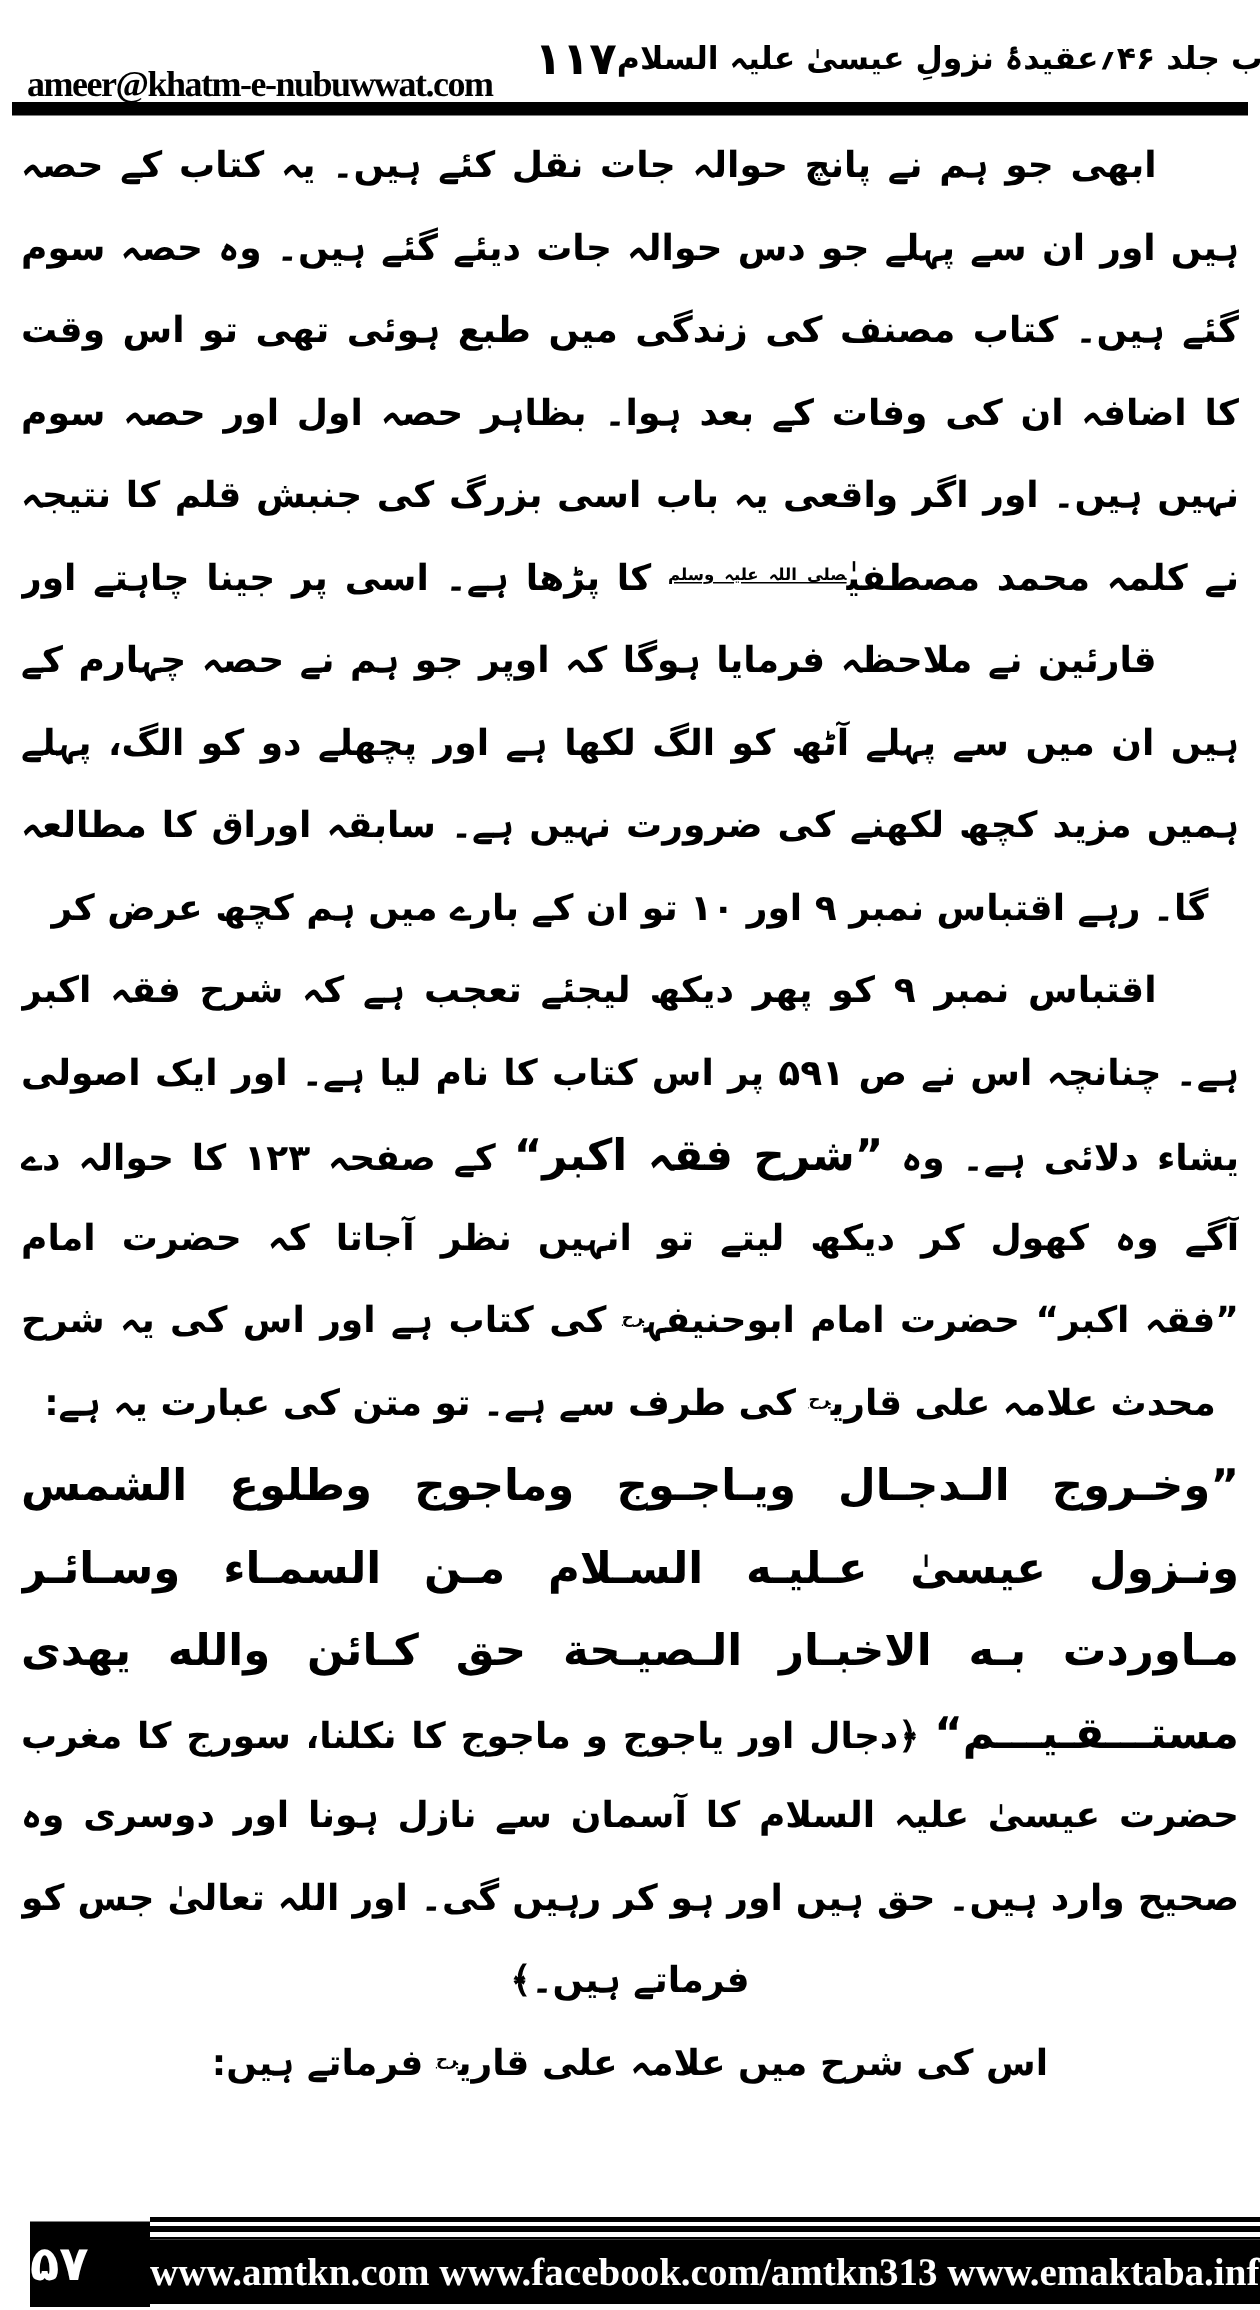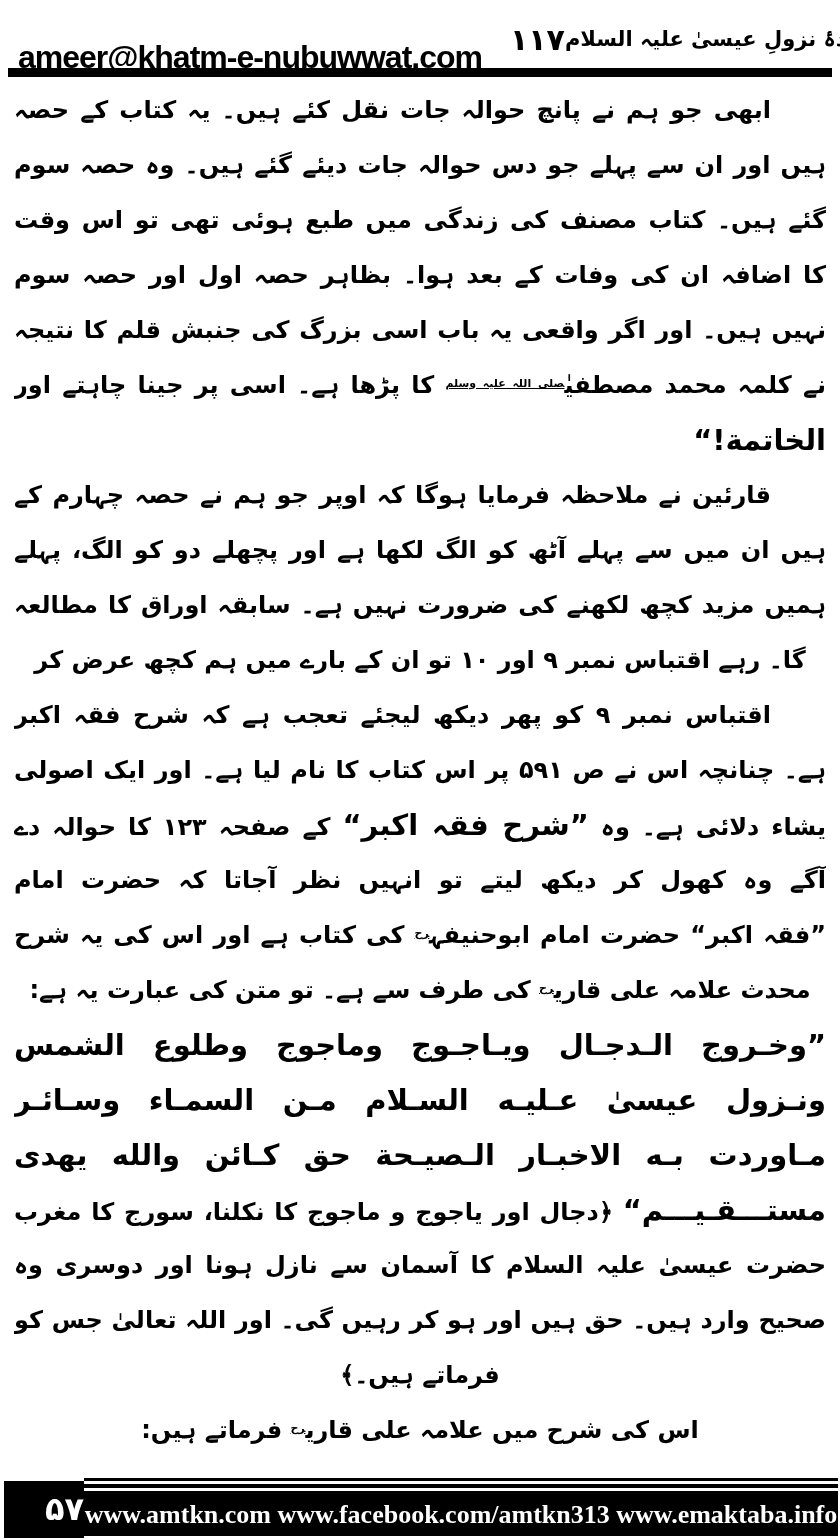--- a/index.html
+++ b/index.html
@@ -1,38 +1,38 @@
 <!DOCTYPE html>
 <html lang="ur"><head>
 <meta charset="utf-8">
 <style>
   html,body{margin:0;padding:0;background:#e8e8e8;}
   .page{position:relative;width:840px;height:1540px;background:#ffffff;overflow:hidden;
         font-family:"DejaVu Sans",sans-serif;color:#000;}
   
   .hdr{display:flex;align-items:center;padding:16px 16px 0 18px;height:46px;}
-  .hdr-email{font-family:Liberation Sans, sans-serif;font-weight:bold;font-size:32px;letter-spacing:-1px;white-space:nowrap;margin-top:36px;}
+  .hdr-email{font-family:Liberation Serif, serif;font-weight:bold;font-size:24px;letter-spacing:-1px;white-space:nowrap;margin-top:36px;}
   .hdr-num{font-weight:bold;font-size:30px;margin-left:28px;text-align:center;}
   .hdr-title{margin-left:auto;direction:rtl;font-weight:bold;font-size:21px;white-space:nowrap;}
   .rule{height:9px;background:#000;margin:6px 8px 0 8px;}
   
   .body{padding:6px 14px 0 14px;}
   .line{direction:rtl;height:55px;line-height:55px;font-weight:bold;
         text-align:justify;text-align-last:justify;overflow:hidden;}
   .line.center{text-align:center;text-align-last:center;}
   .line.right{text-align:right;text-align-last:right;}
   .line.indent{text-indent:55px;}
   .line.quote{word-spacing:9px;}
   .seg-urdu{font-size:24px;}
   .seg-arabic{font-size:29px;}
   .seg-sm{font-size:11px;vertical-align:super;line-height:1;text-decoration:underline;}
   
   .ftr{position:absolute;left:0;right:0;bottom:0;height:62px;display:flex;align-items:flex-start;}
-  .ftr-pagebox{width:80px;height:57px;margin-left:4px;margin-top:3px;background:#000;color:#fff;
-               text-align:right;line-height:57px;font-weight:bold;font-size:32px;flex:0 0 auto;}
+  .ftr-pagebox{width:80px;height:57px;margin-left:20px;margin-top:3px;background:#000;color:#fff;
+               text-align:left;line-height:57px;font-weight:bold;font-size:32px;flex:0 0 auto;}
   .ftr-bar{flex:1;margin-right:2px;}
   .ftr-stripes{height:15px;background:linear-gradient(to bottom,
                #000 0 3px,#fff 3px 6px,#000 6px 10px,#fff 10px 13px,#000 13px 15px);}
   .ftr-links{background:#000;color:#fff;height:43px;line-height:43px;text-align:center;
              font-family:"Liberation Serif",serif;font-weight:bold;font-size:26px;white-space:nowrap;}
   .ftr-links span{margin:0 0;}
 </style>
 </head>
 <body>
 
@@ -46,21 +46,20 @@
 
   <div class="rule"></div>
 
   <div class="body" id="body-lines">
       <div class="line justify indent"><span class="seg-urdu">ابھی جو ہم نے پانچ حوالہ جات نقل کئے ہیں۔ یہ کتاب کے حصہ اول سے لئے گئے</span></div>
       <div class="line justify"><span class="seg-urdu">ہیں اور ان سے پہلے جو دس حوالہ جات دیئے گئے ہیں۔ وہ حصہ سوم کے باب چہارم سے نقل کئے</span></div>
       <div class="line justify"><span class="seg-urdu">گئے ہیں۔ کتاب مصنف کی زندگی میں طبع ہوئی تھی تو اس وقت باب چہارم شامل نہیں تھا۔ اس باب</span></div>
       <div class="line justify"><span class="seg-urdu">کا اضافہ ان کی وفات کے بعد ہوا۔ بظاہر حصہ اول اور حصہ سوم باب چہارم کی عبارتیں ہم آہنگ</span></div>
       <div class="line justify"><span class="seg-urdu">نہیں ہیں۔ اور اگر واقعی یہ باب اسی بزرگ کی جنبش قلم کا نتیجہ ہے تو پھر ہم یہ کہنے پر مجبور ہیں کہ ہم</span></div>
       <div class="line justify"><span class="seg-urdu">نے کلمہ محمد مصطفیٰ</span><span class="seg-sm">صلی اللہ علیہ وسلم</span><span class="seg-urdu"> کا پڑھا ہے۔ اسی پر جینا چاہتے اور اسی پر مرنا۔ </span></div>
-      <div class="line right"><span class="seg-arabic">الخاتمة!“</span></div>
       <div class="line justify indent"><span class="seg-urdu">قارئین نے ملاحظہ فرمایا ہوگا کہ اوپر جو ہم نے حصہ چہارم کے دس اقتباسات دیئے</span></div>
       <div class="line justify"><span class="seg-urdu">ہیں ان میں سے پہلے آٹھ کو الگ لکھا ہے اور پچھلے دو کو الگ، پہلے آٹھ حوالہ جات کی تردید کے لئے</span></div>
       <div class="line justify"><span class="seg-urdu">ہمیں مزید کچھ لکھنے کی ضرورت نہیں ہے۔ سابقہ اوراق کا مطالعہ انشاء اللہ اس سلسلہ میں کافی رہے</span></div>
       <div class="line center"><span class="seg-urdu">گا۔ رہے اقتباس نمبر ۹ اور ۱۰ تو ان کے بارے میں ہم کچھ عرض کر دینا ضروری سمجھتے ہیں۔</span></div>
       <div class="line justify indent"><span class="seg-urdu">اقتباس نمبر ۹ کو پھر دیکھ لیجئے تعجب ہے کہ شرح فقہ اکبر کتاب مضمون نگار کے سامنے</span></div>
       <div class="line justify"><span class="seg-urdu">ہے۔ چنانچہ اس نے ص ۵۹۱ پر اس کتاب کا نام لیا ہے۔ اور ایک اصولی بات کی طرف قارئین کو</span></div>
       <div class="line justify"><span class="seg-urdu">يشاء دلائی ہے۔ وہ </span><span class="seg-arabic">”شرح فقہ اکبر“</span><span class="seg-urdu"> کے صفحہ ۱۲۳ کا حوالہ دے رہے ہیں۔ ان سے چند صفحات</span></div>
       <div class="line justify"><span class="seg-urdu">آگے وہ کھول کر دیکھ لیتے تو انہیں نظر آجاتا کہ حضرت امام ابوحنیفہ</span></div>
       <div class="line justify"><span class="seg-urdu">”فقہ اکبر“ حضرت امام ابوحنیفہ</span><span class="seg-sm">رح</span><span class="seg-urdu"> کی کتاب ہے اور اس کی یہ شرح دسویں صدی ہجری کے نامور</span></div>
       <div class="line center"><span class="seg-urdu">محدث علامہ علی قاری</span><span class="seg-sm">رح</span><span class="seg-urdu"> کی طرف سے ہے۔ تو متن کی عبارت یہ ہے:</span></div>

